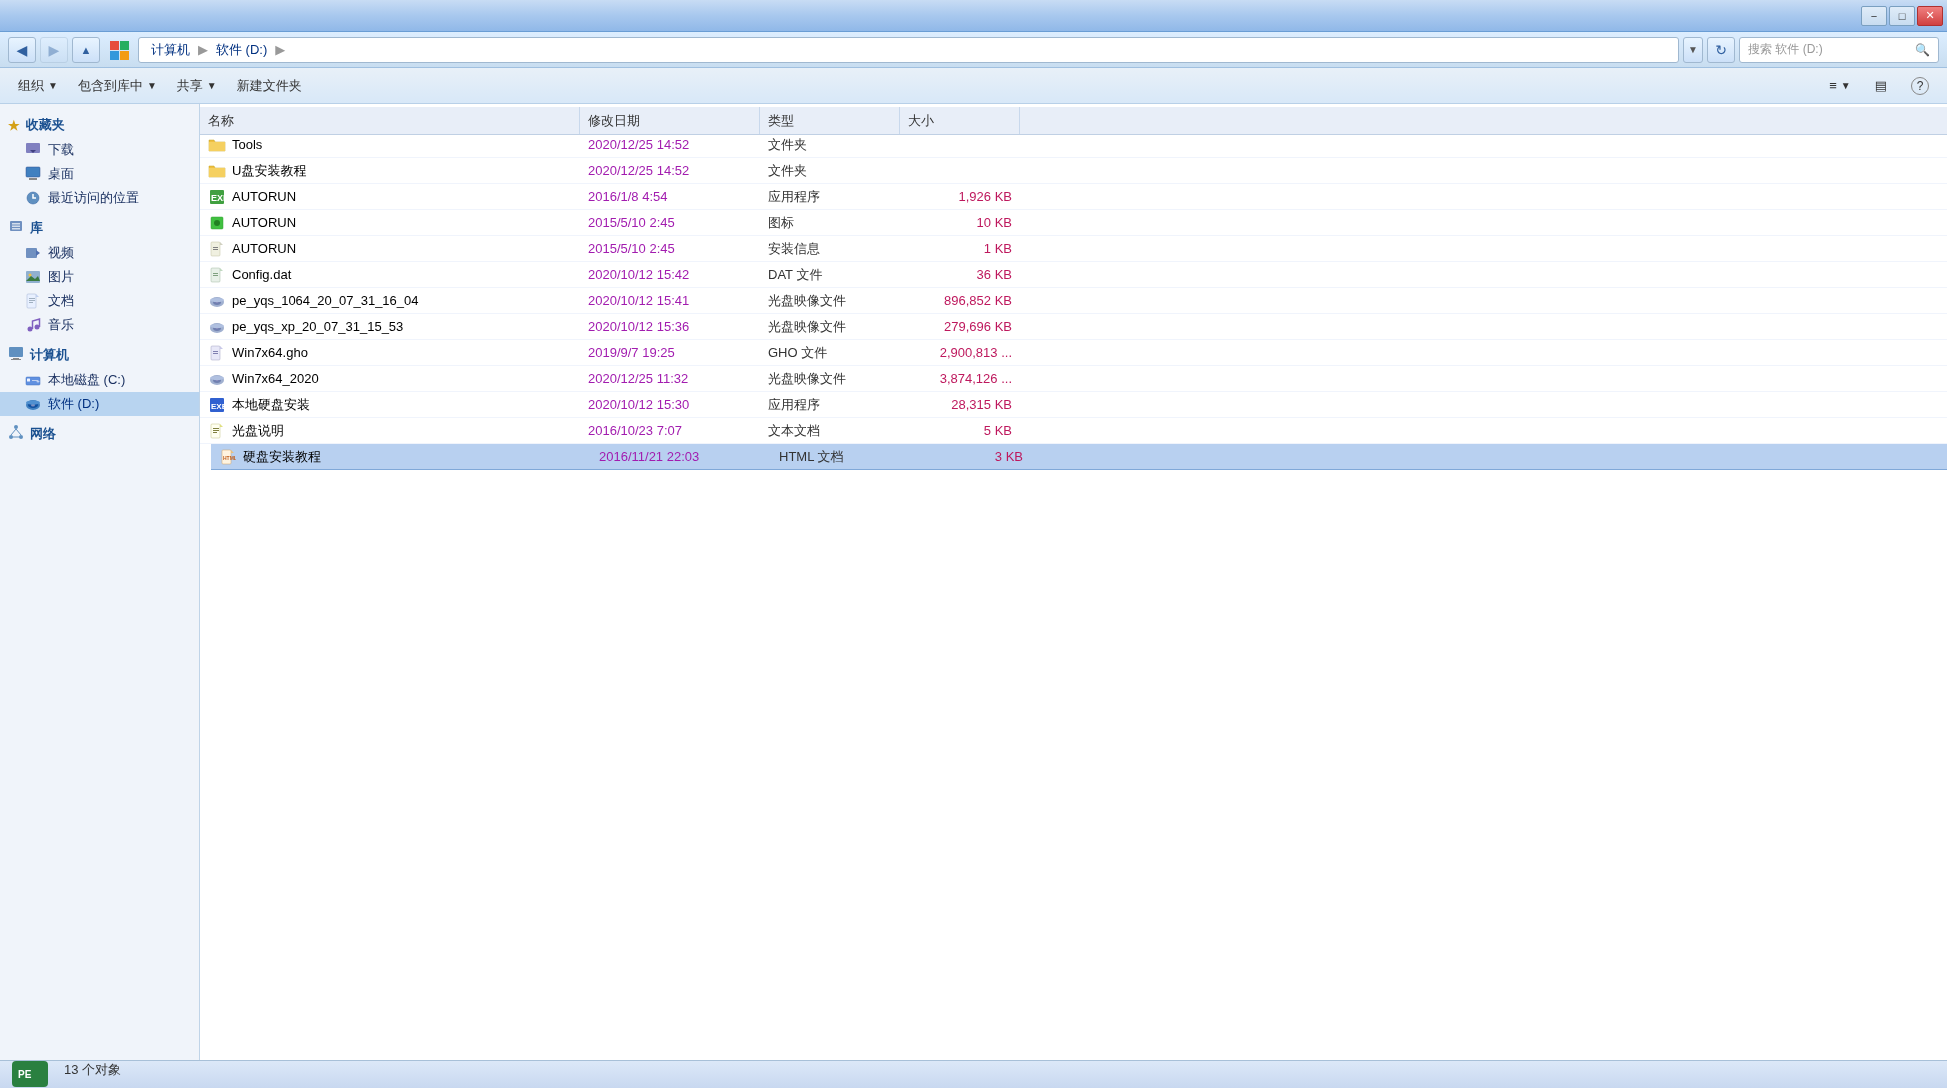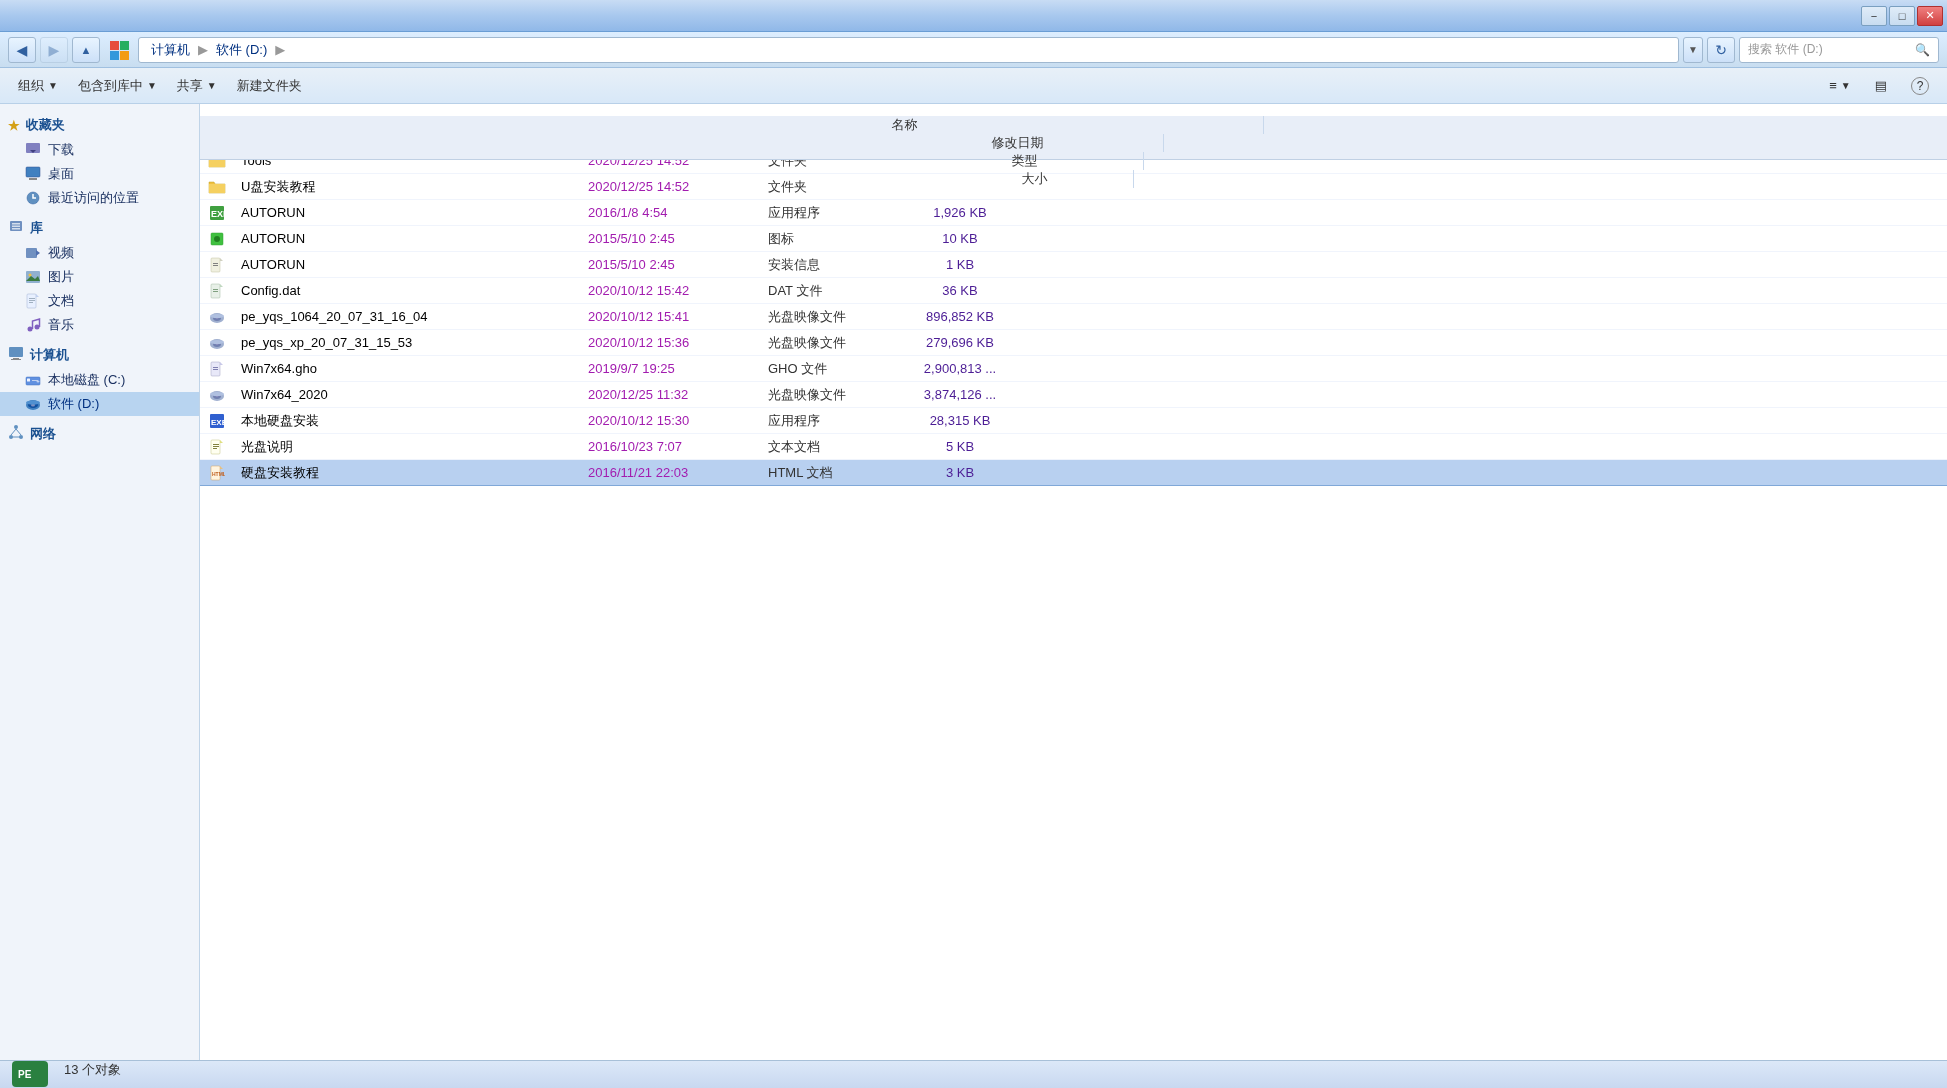--- a/index.html
+++ b/index.html
@@ -216,31 +216,30 @@
     
     .content {
       flex: 1;
       background: #fff;
       overflow-y: auto;
       padding: 0;
     }
     .column-headers {
       display: flex;
       align-items: center;
-      height: 44px;
+      height: 28px;
       background: #e8eef8;
       border-bottom: 1px solid #c0d0e4;
       font-size: 13px;
       color: #333;
       font-weight: normal;
       padding: 0 0;
       position: sticky;
-      top: 12px;
+      top: 3px;
       z-index: 10;
-      flex-direction: column;
     }
     .col-header {
       padding: 0 8px;
       cursor: pointer;
       display: flex;
       align-items: center;
       height: 100%;
       user-select: none;
       border-right: 1px solid #c8d8ec;
     }
@@ -257,36 +256,37 @@
       display: flex;
       align-items: center;
       height: 26px;
       border-bottom: 1px solid #f0f4fc;
       font-size: 13px;
       cursor: pointer;
     }
     .file-row.selected {
       background: #b8d0f0;
       border-color: #80a8d8;
+      margin-left: 11px;
     }
     .file-cell {
       padding: 0 8px;
       overflow: hidden;
       white-space: nowrap;
       text-overflow: ellipsis;
     }
     .file-cell.name {
       width: 380px;
       display: flex;
       align-items: center;
-      gap: 15px;
+      gap: 6px;
     }
     .file-cell.date { width: 180px; color: #a21caf; }
     .file-cell.type { width: 140px; color: #333; }
-    .file-cell.size { width: 120px; text-align: center; color: #4c1d95; }
+    .file-cell.size { width: 120px; text-align: right; color: #be185d; }
 
     .file-icon {
       width: 18px;
       height: 18px;
       display: inline-flex;
       align-items: center;
       justify-content: center;
       font-size: 14px;
       flex-shrink: 0;
     }

